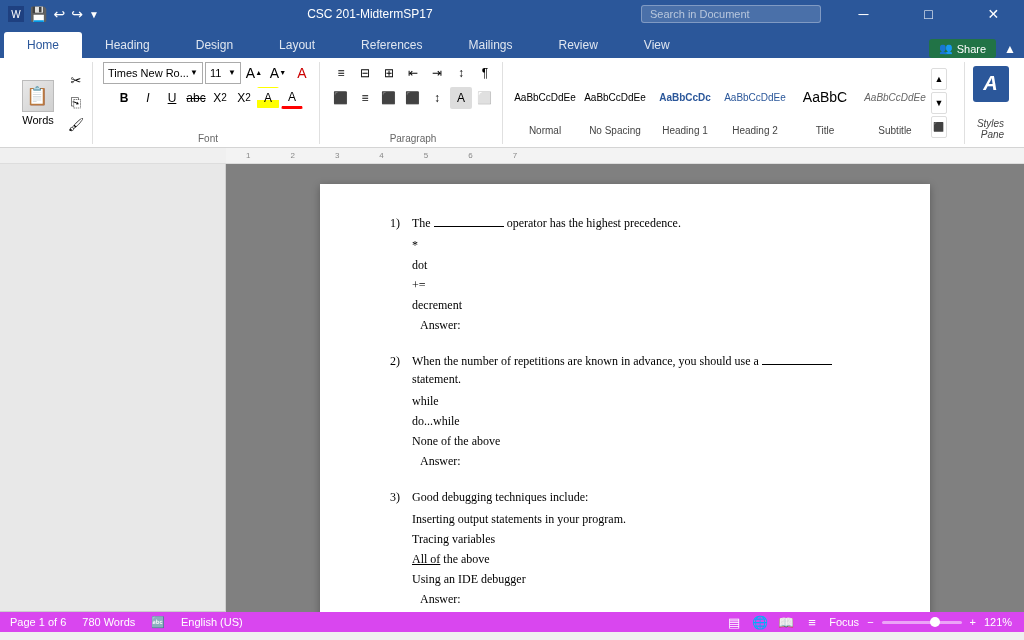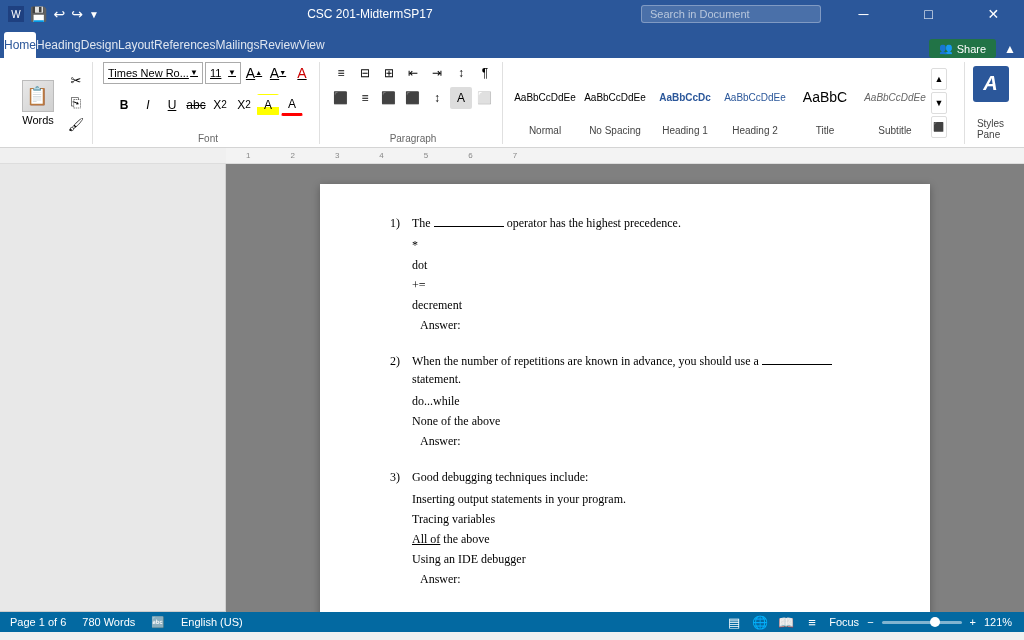--- a/index.html
+++ b/index.html
@@ -23,21 +23,21 @@
 
     
     #tab-row {
       background: #2b579a;
       display: flex;
       align-items: flex-end;
       padding-left: 4px;
       height: 30px;
     }
     .ribbon-tab {
-      padding: 4px 0;
+      padding: 4px 23px;
       font-size: 12px;
       color: rgba(255,255,255,0.85);
       cursor: pointer;
       border-radius: 3px 3px 0 0;
       height: 26px;
       display: flex;
       align-items: center;
     }
     .ribbon-tab.active {
       background: white;
@@ -290,21 +290,21 @@
     .q-num { min-width: 20px; text-align: right; }
     .q-text { flex: 1; }
     .answer-options { margin-left: 32px; }
     .answer-options div { margin-bottom: 2px; }
     .answer-label { margin-left: 40px; font-style: normal; }
     .blank { display: inline-block; border-bottom: 1px solid #000; width: 70px; }
     .underline-text { text-decoration: underline; }
 
     
     #status-bar {
-      background: #0369a1;
+      background: #d946ef;
       color: white;
       height: 20px;
       display: flex;
       align-items: center;
       padding: 0 10px;
       font-size: 11px;
       justify-content: space-between;
     }
     #status-left { display: flex; gap: 16px; align-items: center; }
     #status-right { display: flex; align-items: center; gap: 8px; }
@@ -370,21 +370,21 @@
     </div>
     <div class="clipboard-icons">
       <div class="clip-icon">✂</div>
       <div class="clip-icon">⎘</div>
       <div class="clip-icon">🖌</div>
     </div>
     <div class="ribbon-section-label" style="position:absolute;bottom:4px;left:4px;font-size:10px;color:#666;"></div>
   </div>
 
   <div class="ribbon-section">
-    <div class="ribbon-row" style="margin-bottom:10px;text-decoration:underline;">
+    <div class="ribbon-row" style="margin-bottom:3px;">
       <div class="font-name-box">
         <span>Times New Ro...</span>
         <span style="font-size:8px;">▼</span>
       </div>
       <div class="font-size-box">
         <span>11</span>
         <span style="font-size:8px;">▼</span>
       </div>
       <button class="font-btn" style="font-size:14px;">A<sup style="font-size:7px;">▲</sup></button>
       <button class="font-btn" style="font-size:14px;">A<sub style="font-size:7px;">▼</sub></button>
@@ -454,21 +454,21 @@
       <div class="chevron-btn">▲</div>
       <div class="chevron-btn">▼</div>
       <div class="chevron-btn">⬛</div>
     </div>
   </div>
 
   <div class="styles-pane-btn">
     <div class="styles-pane-icon">
       <span style="font-size:20px;font-style:italic;">A</span>
     </div>
-    <div style="font-size:10px;text-align:left;margin-top:16px;color:#444;">Styles<br>Pane</div>
+    <div style="font-size:10px;text-align:right;margin-top:16px;color:#444;font-style:italic;">Styles<br>Pane</div>
   </div>
 </div>
 
 <div style="display:flex;">
   <div style="width:226px;background:#f0f0f0;border-bottom:1px solid #ddd;height:16px;"></div>
   <div id="ruler" style="flex:1;margin-left:0;">
     <div style="display:flex;width:100%;font-size:8px;color:#888;align-items:flex-end;padding:0 20px;">
       <span style="margin-right:40px;">1</span>
       <span style="margin-right:40px;">2</span>
       <span style="margin-right:40px;">3</span>
@@ -502,20 +502,21 @@
         </div>
         <div class="answer-label">Answer:</div>
       </div>
 
       <div class="question-block">
         <div class="question-row">
           <span class="q-num">2)</span>
           <span class="q-text">When the number of repetitions are known in advance, you should use a <span class="blank"></span> statement.</span>
         </div>
         <div class="answer-options">
+          <div>while</div>
           <div>do...while</div>
           <div>None of the above</div>
         </div>
         <div class="answer-label">Answer:</div>
       </div>
 
       <div class="question-block">
         <div class="question-row">
           <span class="q-num">3)</span>
           <span class="q-text">Good debugging techniques include:</span>

